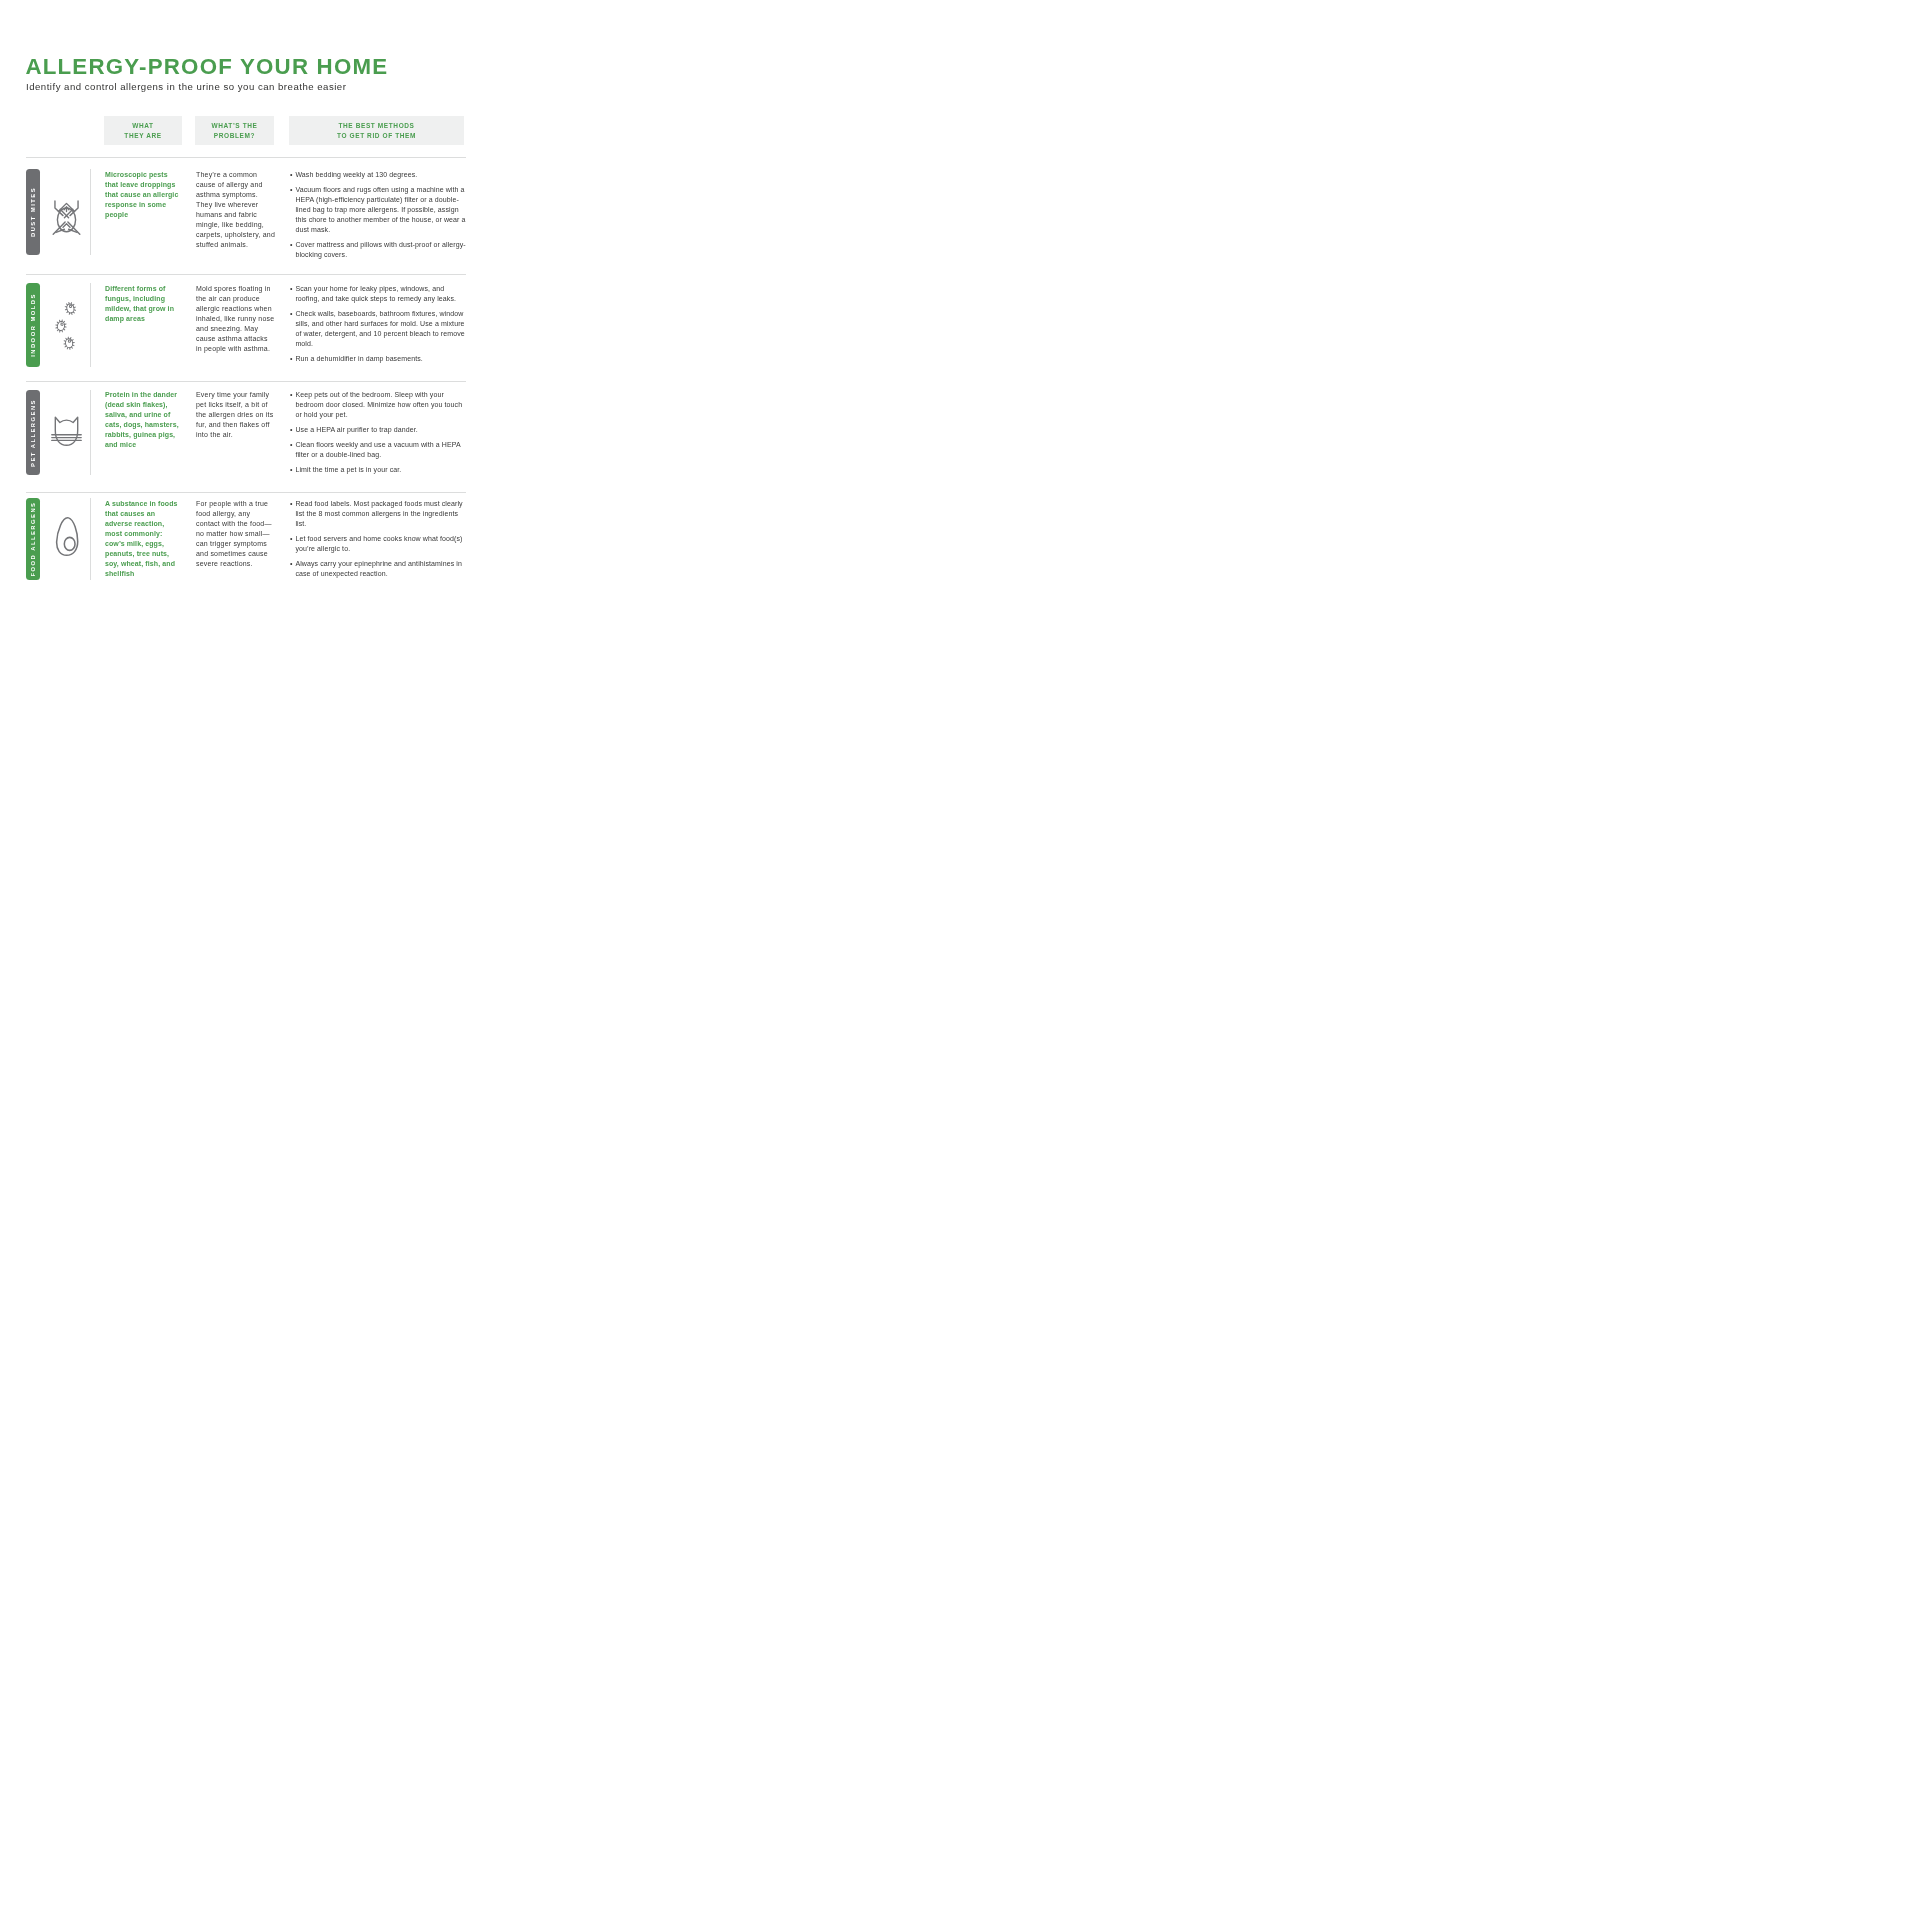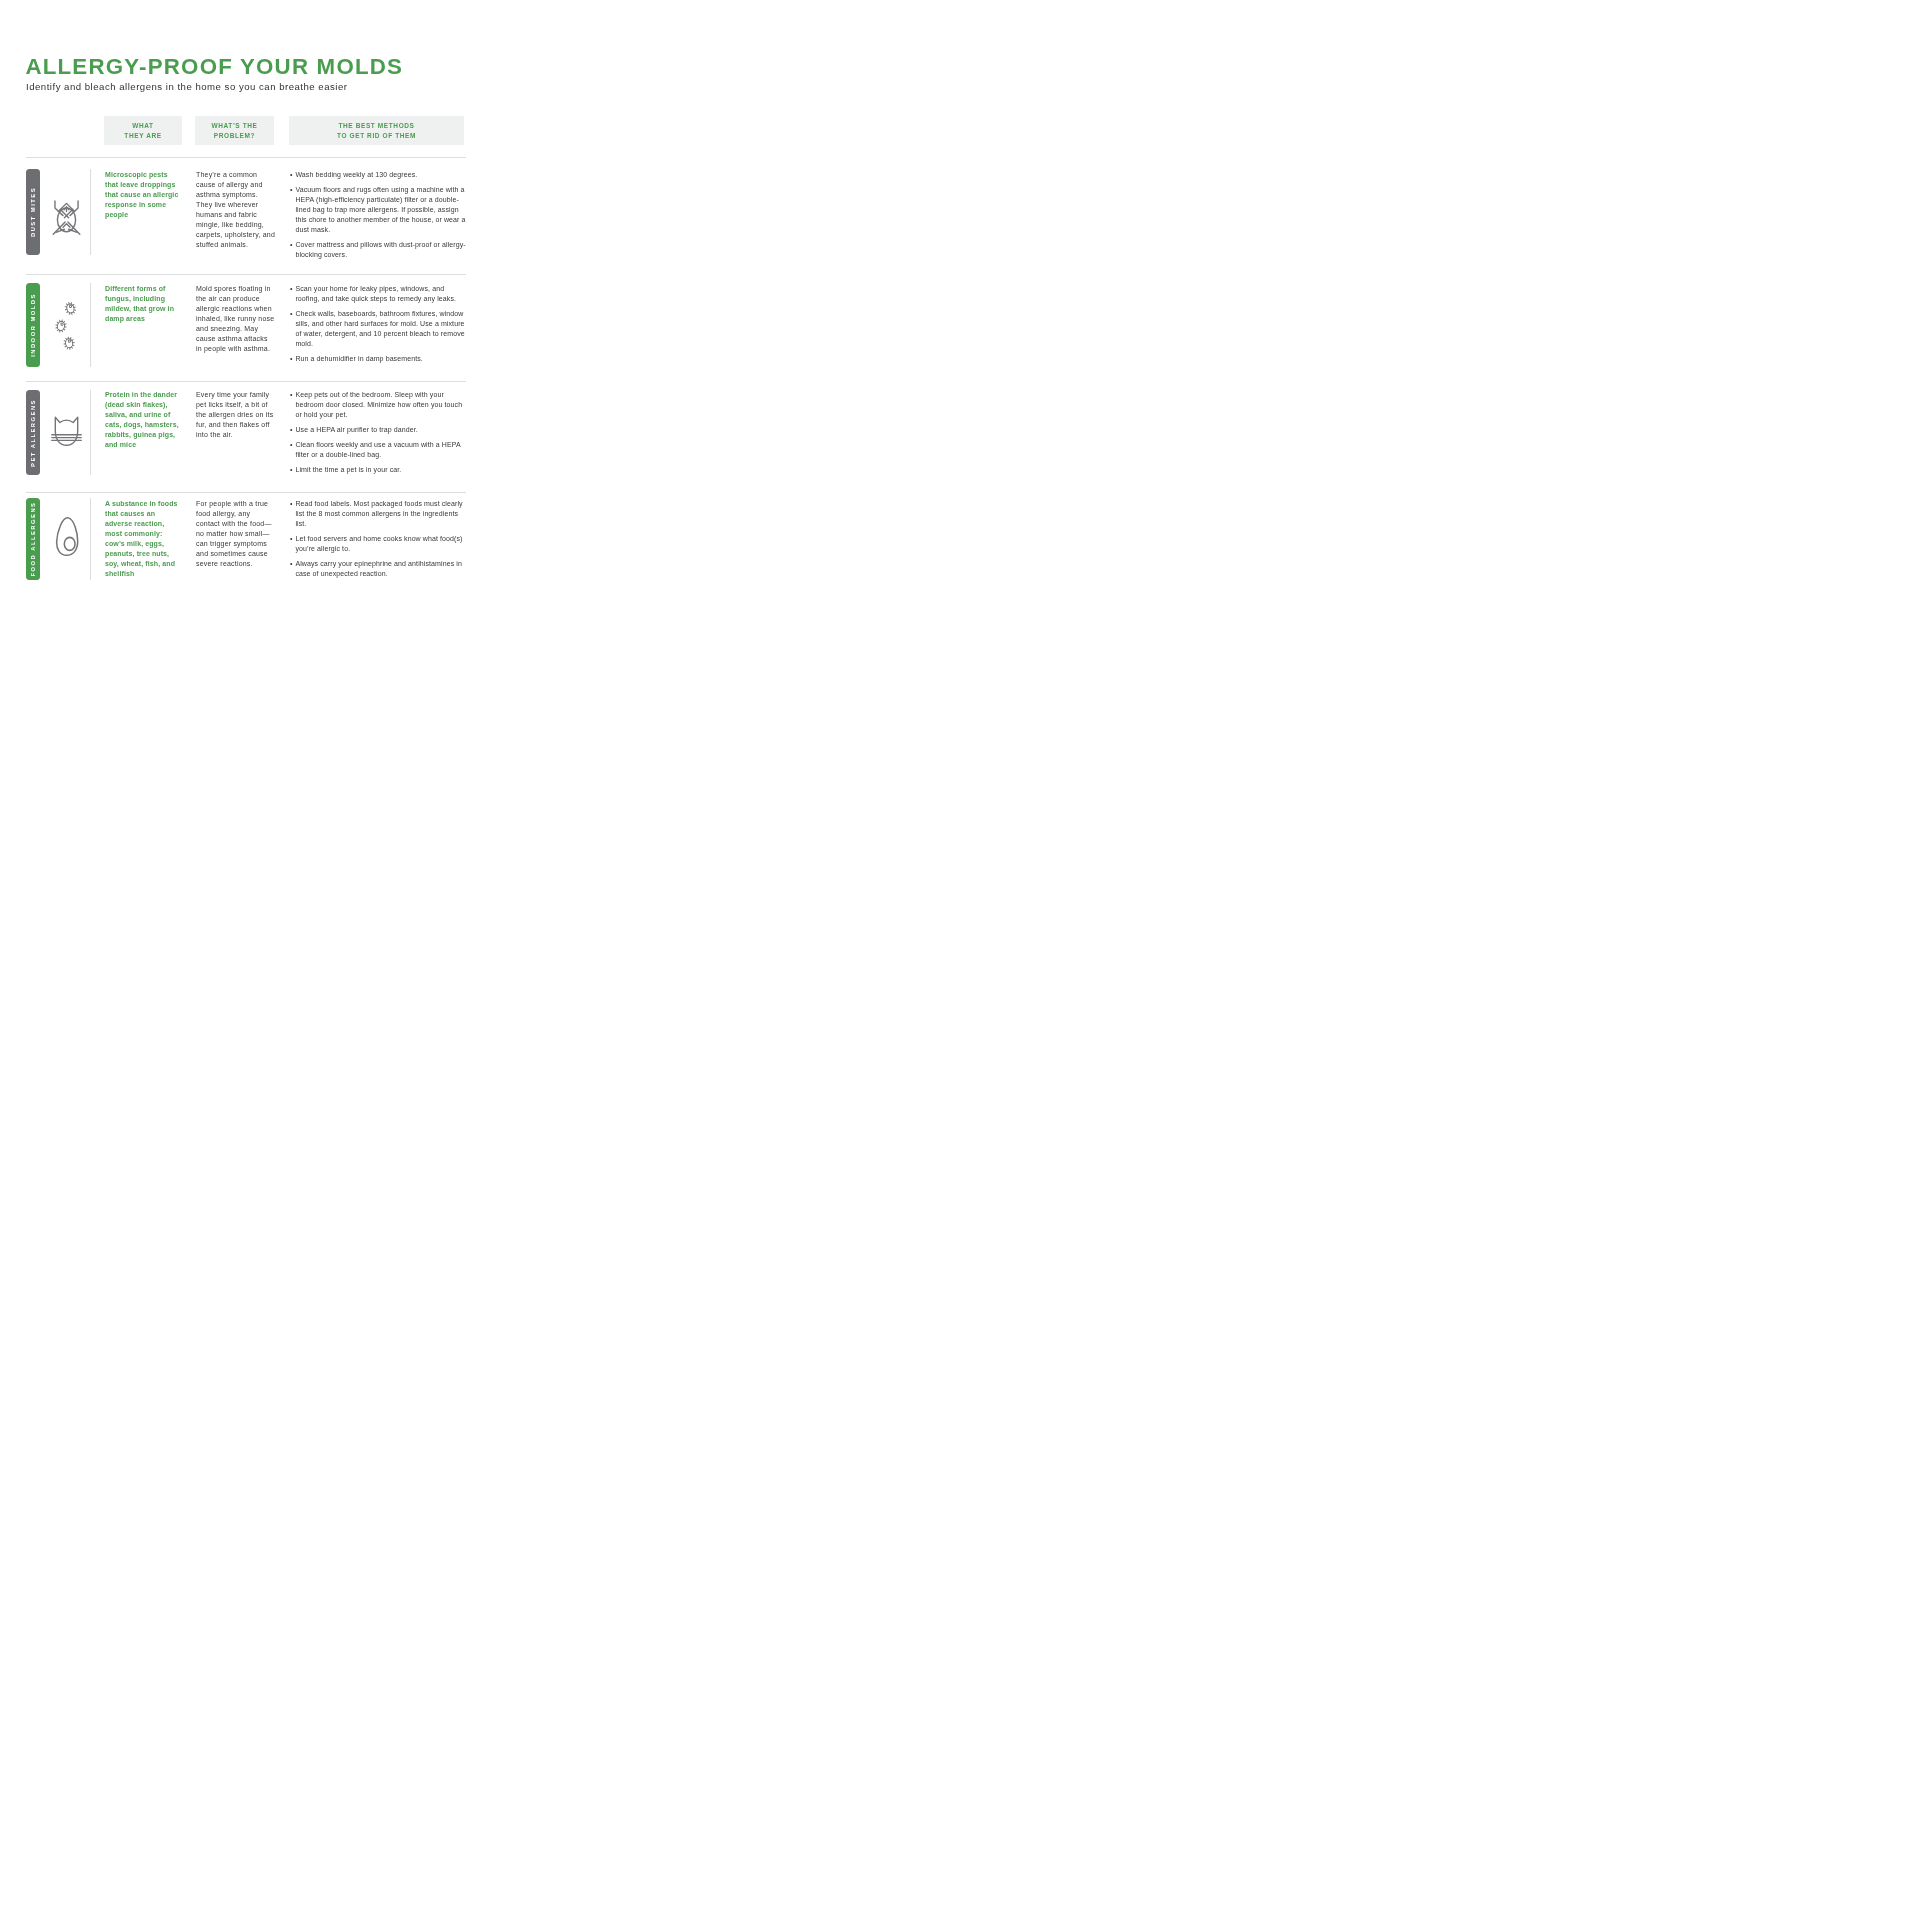--- a/index.html
+++ b/index.html
@@ -87,22 +87,22 @@
   .cell.methods li:last-child { margin-bottom:0; }
   .bullet { position:absolute; left:0; top:0; }
 
   .icon-svg { stroke:#747578; fill:none; }
 </style>
 </head>
 <body>
 
 <div class="page">
 
-  <div class="abs page-title">ALLERGY-PROOF YOUR MOLDS</div>
-  <div class="abs page-subtitle">Identify and bleach allergens in the home so you can breathe easier</div>
+  <div class="abs page-title">ALLERGY-PROOF YOUR HOME</div>
+  <div class="abs page-subtitle">Identify and control allergens in the urine so you can breathe easier</div>
 
   <div class="abs col-header h1">WHAT
 THEY ARE</div>
   <div class="abs col-header h2">WHAT’S THE
 PROBLEM?</div>
   <div class="abs col-header h3">THE BEST METHODS
 TO GET RID OF THEM</div>
 
   <div class="abs h-divider" style="top:157px"></div>
   <div class="abs h-divider" style="top:274px"></div>

